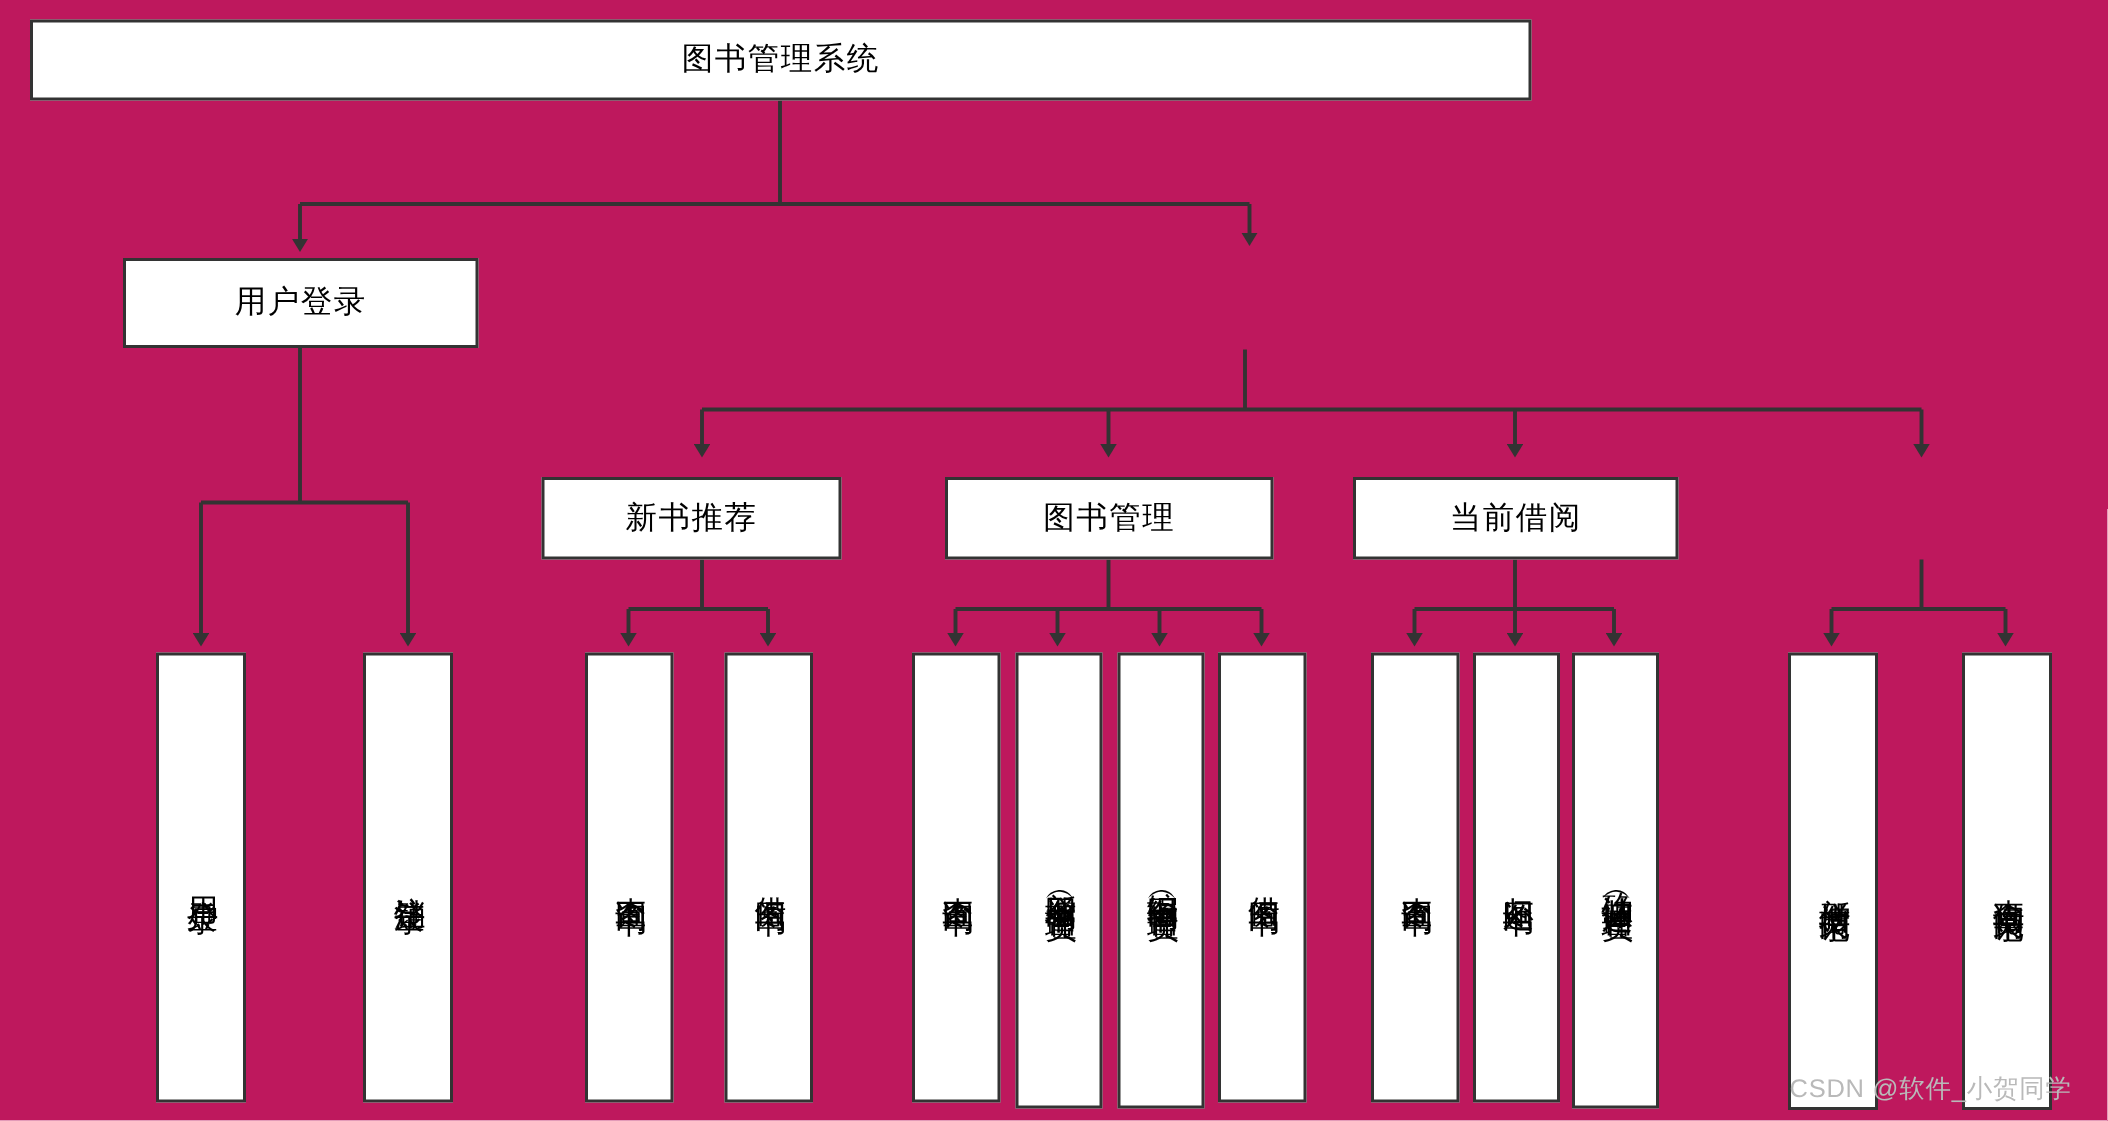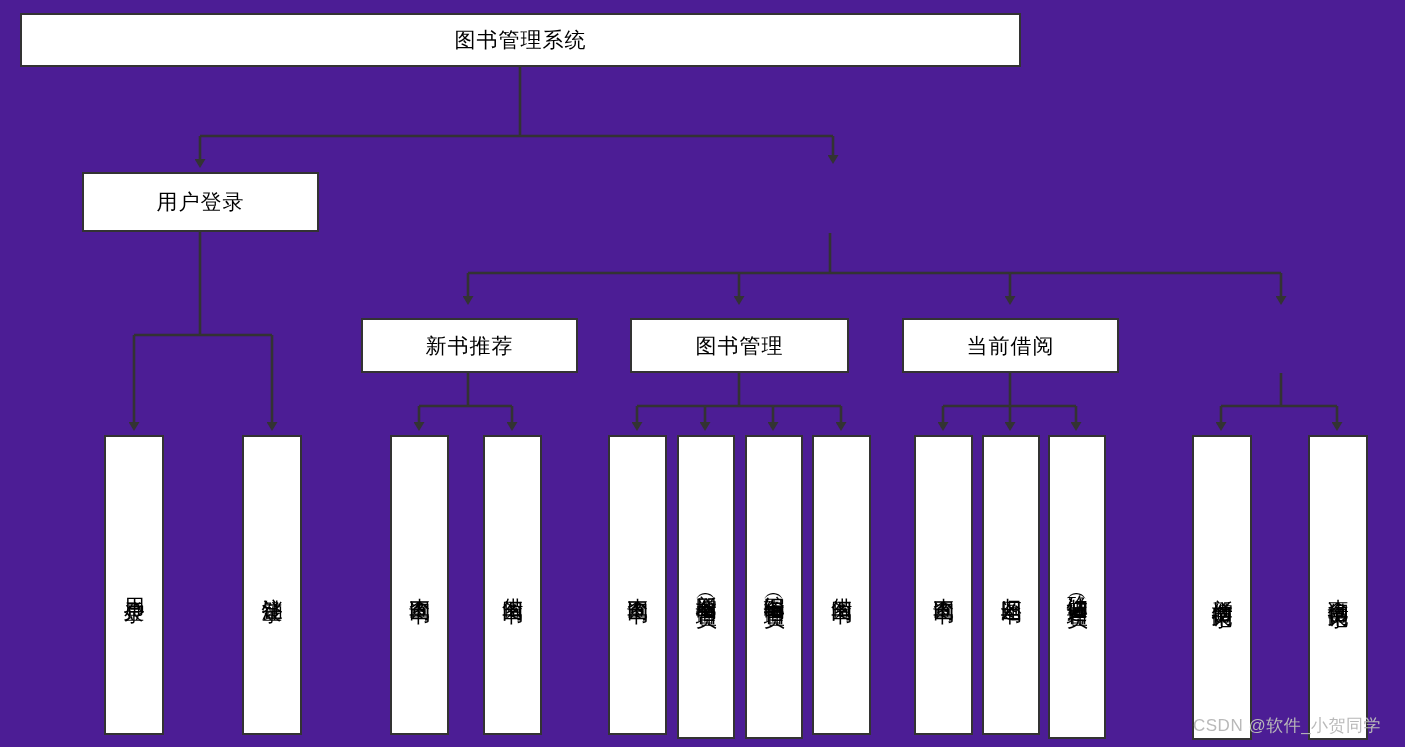--- a/index.html
+++ b/index.html
@@ -7,21 +7,21 @@
     padding: 0;
     background: #ffffff;
   }
   body {
     font-family: "Liberation Sans", "DejaVu Sans", sans-serif;
   }
   #canvas {
     position: relative;
     width: 1405px;
     height: 747px;
-    background: #4c1d95;
+    background: #be185d;
     overflow: hidden;
   }
   #edges {
     position: absolute;
     left: 0;
     top: 0;
     width: 1405px;
     height: 747px;
     pointer-events: none;
   }
@@ -122,21 +122,21 @@
   </svg>
 
   <div class="node h" style="left:20px; top:13px; width:1001px; height:54px;">
     <span>图书管理系统</span>
   </div>
 
   <div class="node h" style="left:82px; top:172px; width:237px; height:60px;">
     <span>用户登录</span>
   </div>
 
-  <div class="node h" style="left:361px; top:318px; width:217px; height:55px;">
+  <div class="node h" style="left:361px; top:318px; width:200px; height:55px;">
     <span>新书推荐</span>
   </div>
   <div class="node h" style="left:630px; top:318px; width:219px; height:55px;">
     <span>图书管理</span>
   </div>
   <div class="node h" style="left:902px; top:318px; width:217px; height:55px;">
     <span>当前借阅</span>
   </div>
 
   <div class="node v" style="left:104px; top:435px; width:60px; height:300px;">

